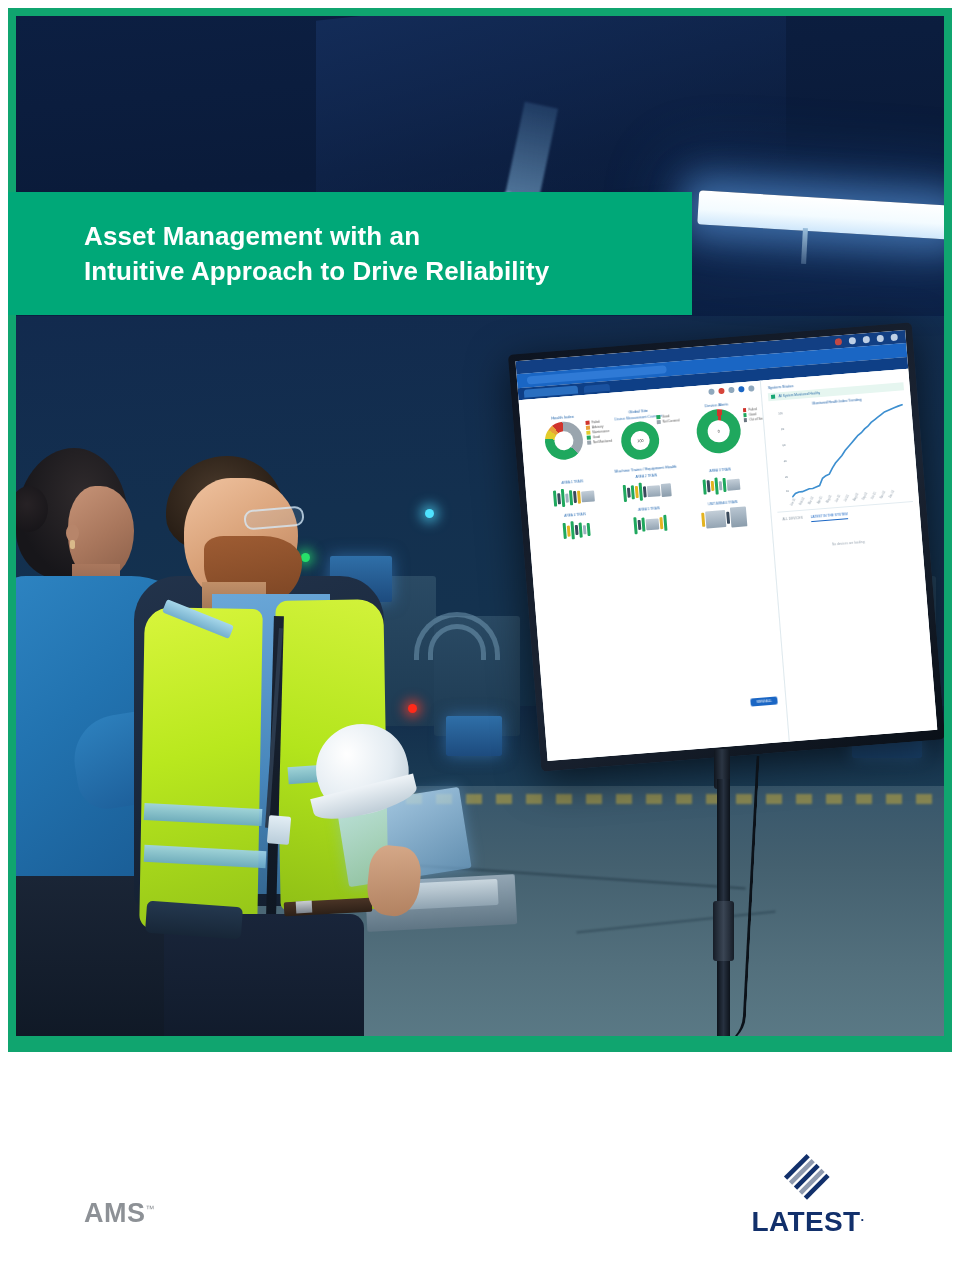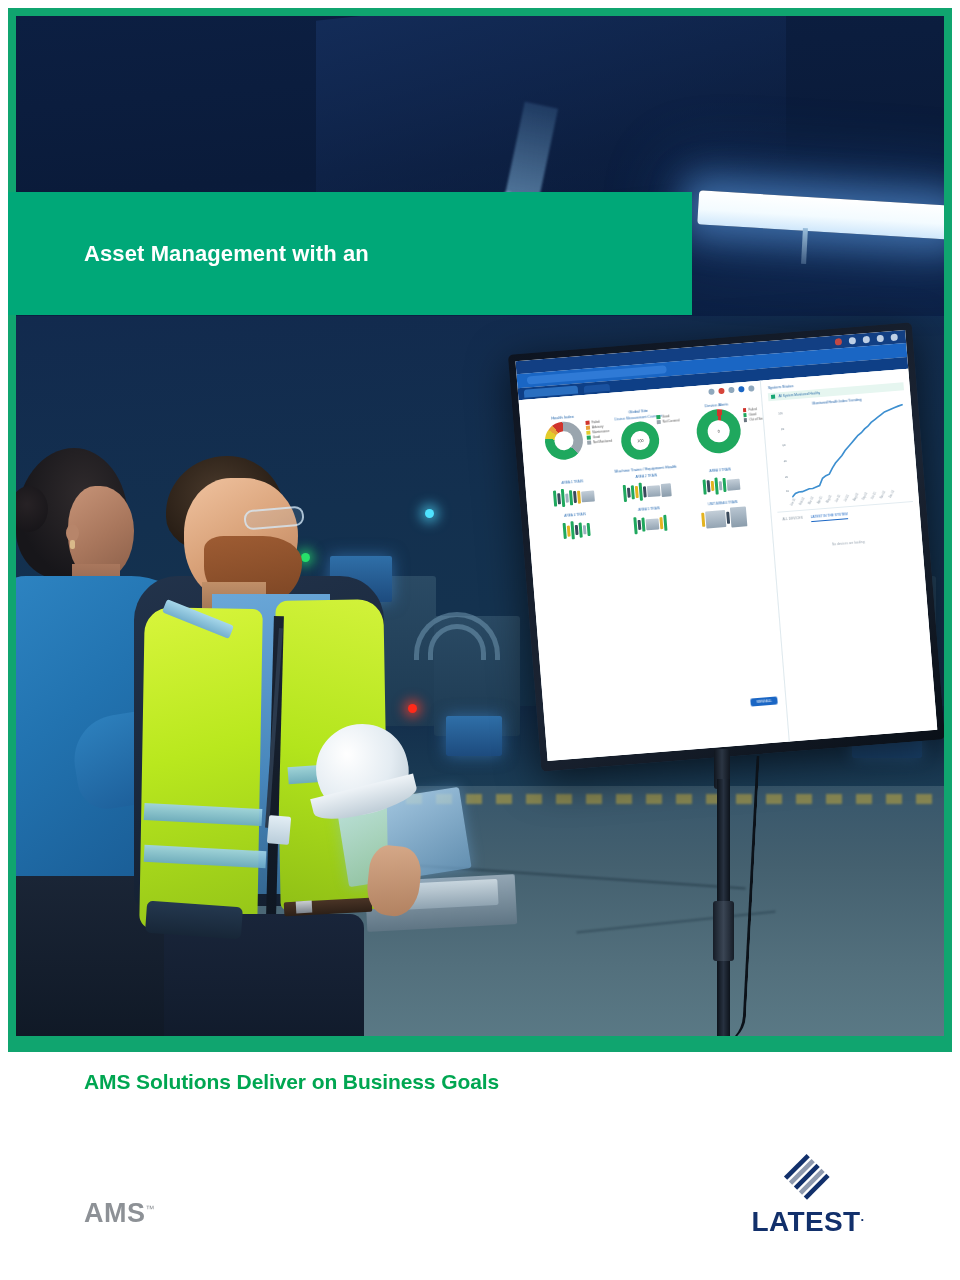--- a/index.html
+++ b/index.html
@@ -451,21 +451,21 @@
 
   
   #banner {
     position:absolute; left:8px; top:192px; width:684px; height:123px;
     background:#00a878;
     display:flex; align-items:center;
     padding-left:76px;
     z-index: 40;
   }
   #banner h1 {
-    color:#ffffff; font-size:22px; font-weight:bold; line-height:1.32;
+    color:#ffffff; font-size:26px; font-weight:bold; line-height:1.32;
     letter-spacing:.1px;
   }
 
   
   #footer {
     position:absolute; left:8px; top:1052px; width:944px; height:218px;
     background:#ffffff;
   }
   #footerInner { position:absolute; left:76px; top:18px; right:40px; }
   #foot-head {
@@ -808,26 +808,26 @@
           <div class="m-hand-r"></div>
         </div>
 
       </div>
     </div>
   </div>
 
   <div id="banner">
     <h1>
       <span>Asset Management with an</span><br>
+      <span>Intuitive Approach to Drive Reliability</span>
     </h1>
   </div>
 
   <div id="footer">
     <div id="footerInner">
-      <div id="foot-head">AMS Solutions Deliver on Business Goals</div>
     </div>
 
     <div id="ams-logo">
       <span>AMS</span><sup>™</sup>
     </div>
 
     <div id="emerson">
       <div id="em-mark">
         <svg viewBox="0 0 52 52" width="52" height="52" aria-hidden="true">
           <g transform="rotate(-45 26 26)">

